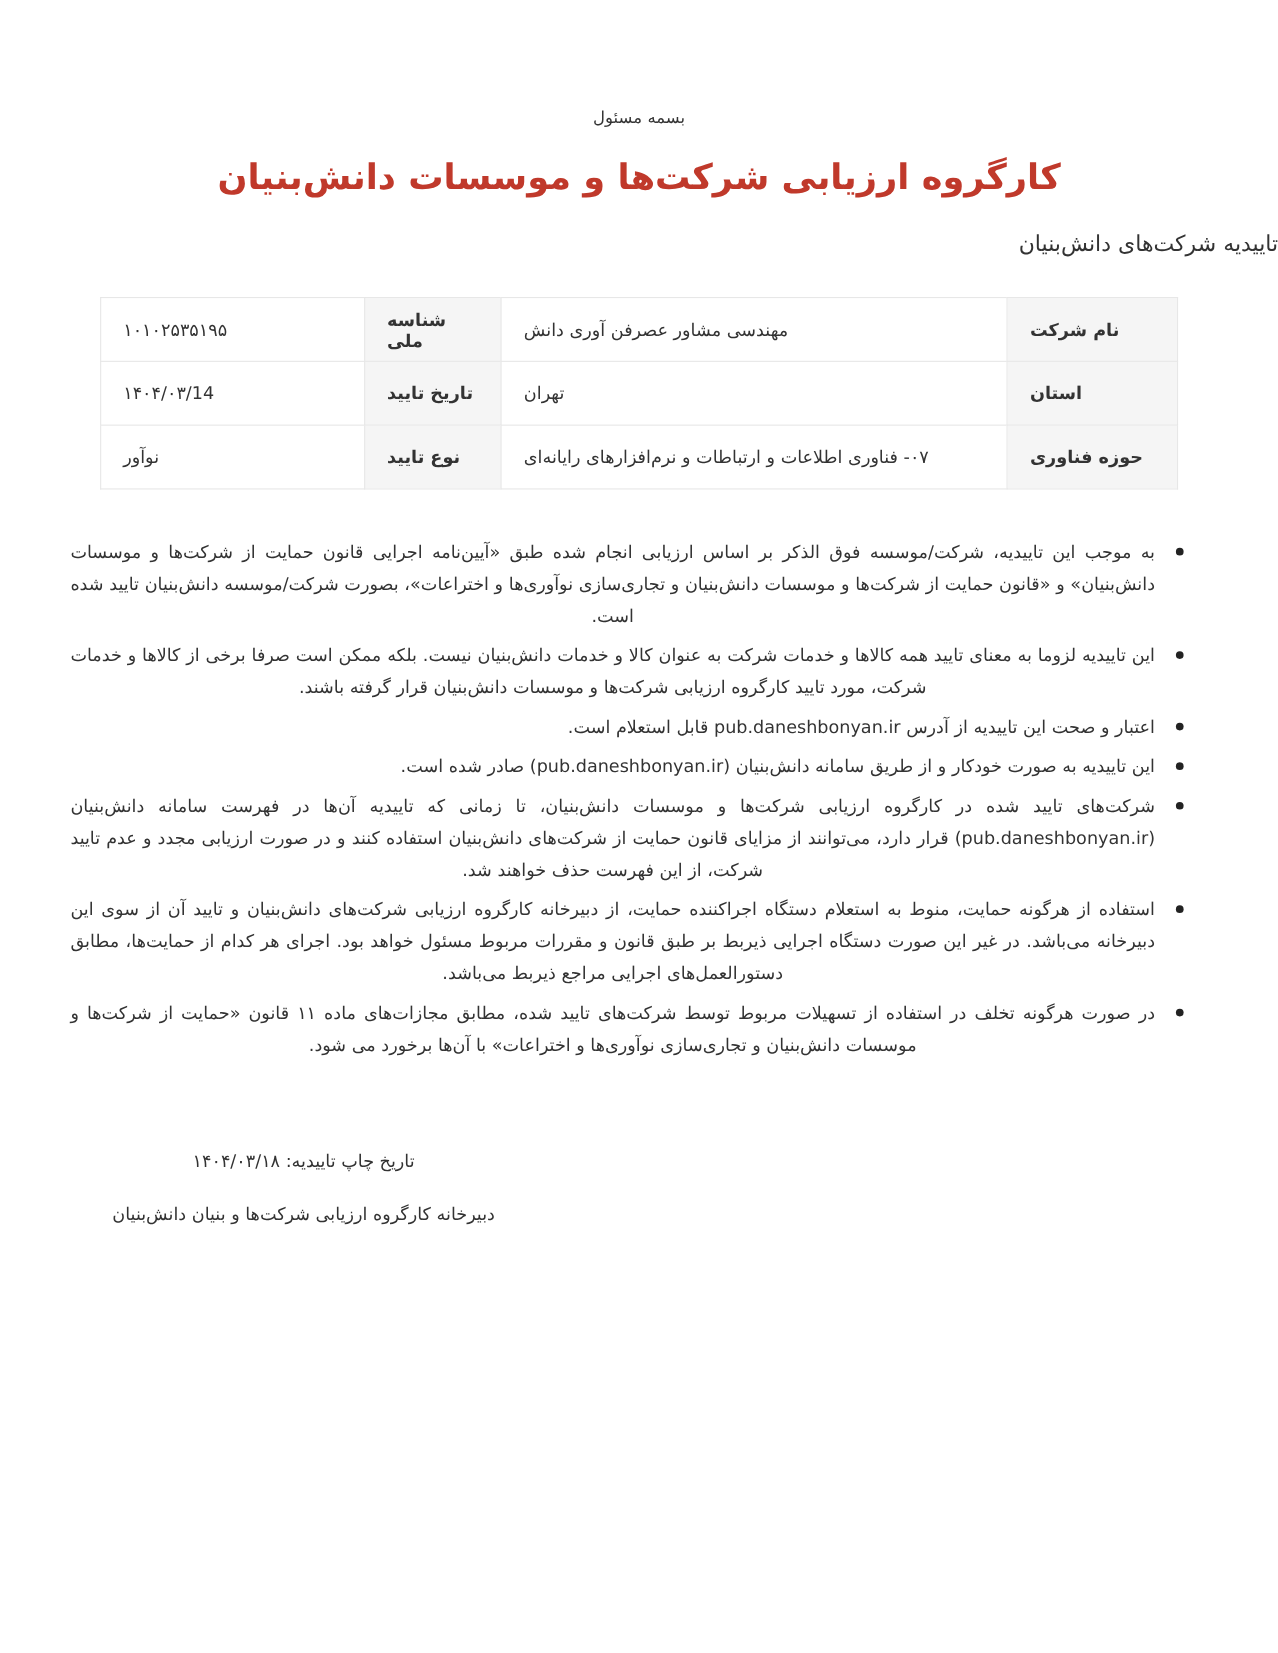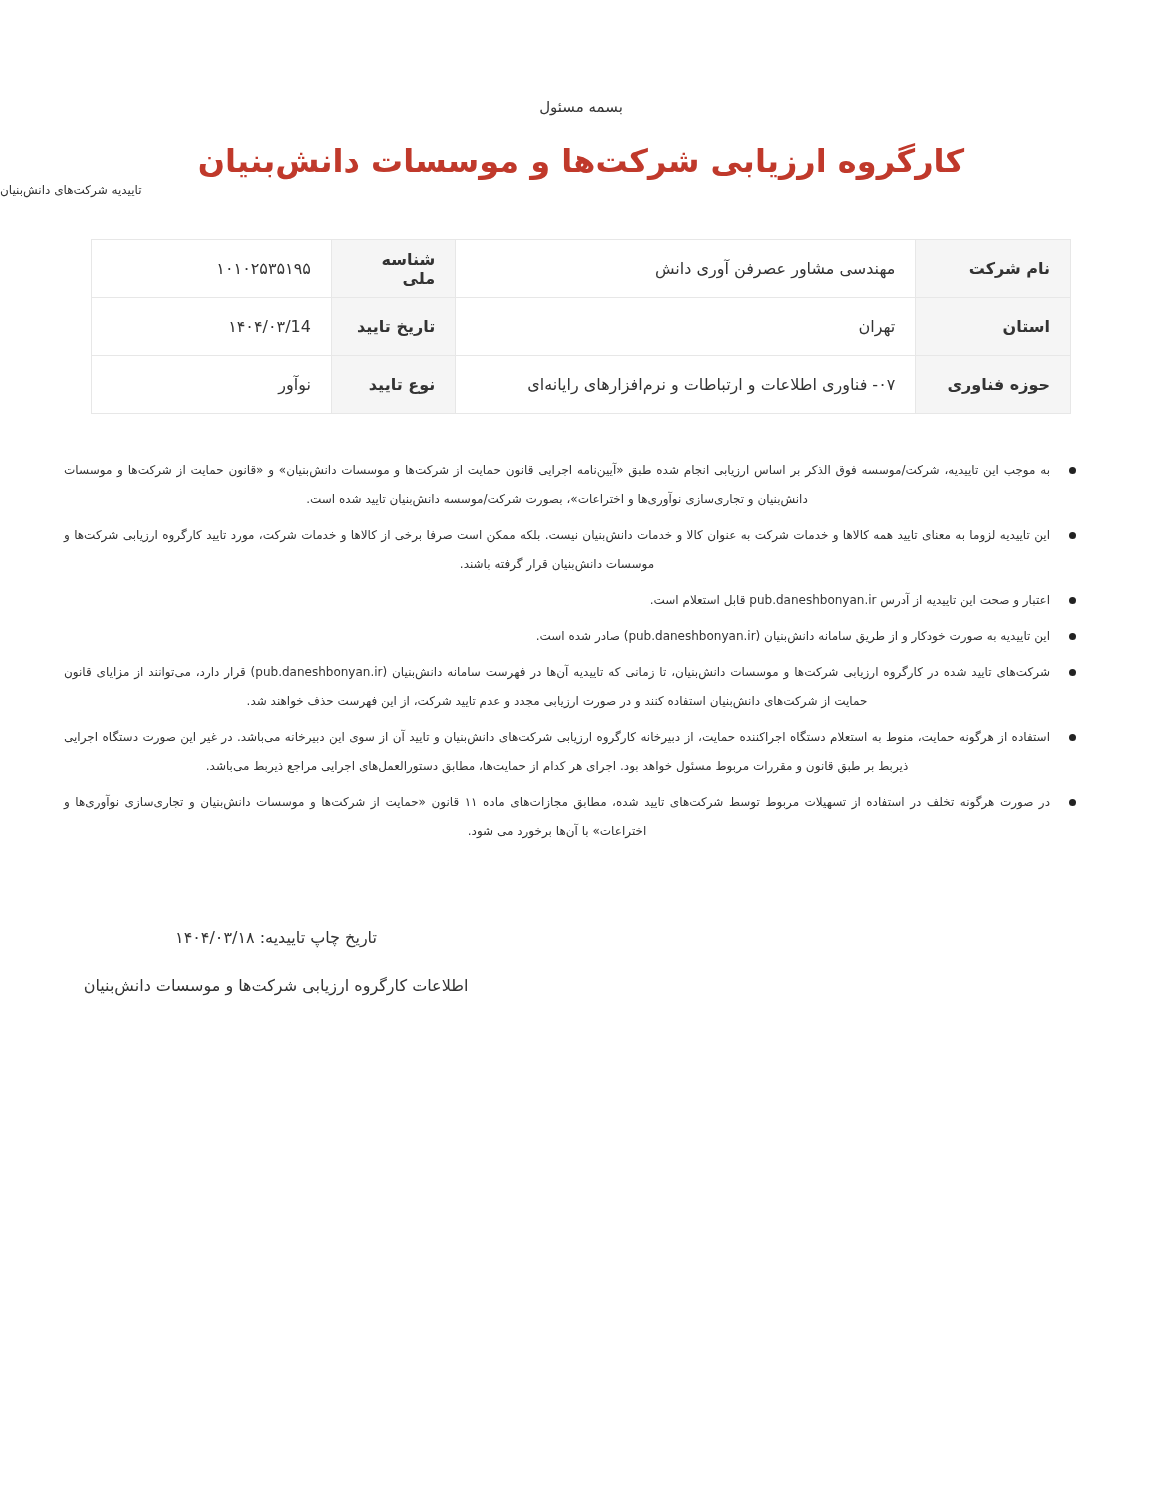--- a/index.html
+++ b/index.html
@@ -30,54 +30,55 @@
   }
   .title {
     margin: 26px 0 0 0;
     text-align: center;
     font-size: 32px;
     font-weight: bold;
     color: var(--title-color);
     line-height: 34px;
   }
   .subtitle {
-    text-align: left;
-    font-size: 12px;
+    margin-top: 31px;
+    text-align: right;
+    font-size: 20px;
     line-height: 24px;
   }
 
   table.info {
     width: 980px;
     margin: 37px auto 0 auto;
     border-collapse: collapse;
     font-size: 16px;
     table-layout: fixed;
   }
   table.info th, table.info td {
     border: 1px solid var(--table-border);
     height: 58px;
     padding: 0 20px;
     vertical-align: middle;
-    text-align: right;
+    text-align: left;
     overflow: hidden;
   }
   table.info th {
     background: var(--table-header-bg);
     font-weight: bold;
   }
   col.c-label1 { width: 15.8%; }
   col.c-value1 { width: 47.0%; }
   col.c-label2 { width: 12.7%; }
   col.c-value2 { width: 24.5%; }
 
   ul.notes {
     list-style: none;
     margin: 42px 112px 0 64px;
     padding: 0;
-    font-size: 12px;
+    font-size: 16px;
     line-height: 29px;
   }
   ul.notes li {
     position: relative;
     margin-bottom: 7px;
   }
   ul.notes li::before {
     content: "";
     position: absolute;
     right: -26px;
@@ -149,16 +150,16 @@
     <li class="multi">این تاییدیه لزوما به معنای تایید همه کالاها و خدمات شرکت به عنوان کالا و خدمات دانش‌بنیان نیست. بلکه ممکن است صرفا برخی از کالاها و خدمات شرکت، مورد تایید کارگروه ارزیابی شرکت‌ها و موسسات دانش‌بنیان قرار گرفته باشند.</li>
     <li class="single">اعتبار و صحت این تاییدیه از آدرس pub.daneshbonyan.ir قابل استعلام است.</li>
     <li class="single">این تاییدیه به صورت خودکار و از طریق سامانه دانش‌بنیان (pub.daneshbonyan.ir) صادر شده است.</li>
     <li class="multi">شرکت‌های تایید شده در کارگروه ارزیابی شرکت‌ها و موسسات دانش‌بنیان، تا زمانی که تاییدیه آن‌ها در فهرست سامانه دانش‌بنیان (pub.daneshbonyan.ir) قرار دارد، می‌توانند از مزایای قانون حمایت از شرکت‌های دانش‌بنیان استفاده کنند و در صورت ارزیابی مجدد و عدم تایید شرکت، از این فهرست حذف خواهند شد.</li>
     <li class="multi">استفاده از هرگونه حمایت، منوط به استعلام دستگاه اجراکننده حمایت، از دبیرخانه کارگروه ارزیابی شرکت‌های دانش‌بنیان و تایید آن از سوی این دبیرخانه می‌باشد. در غیر این صورت دستگاه اجرایی ذیربط بر طبق قانون و مقررات مربوط مسئول خواهد بود. اجرای هر کدام از حمایت‌ها، مطابق دستورالعمل‌های اجرایی مراجع ذیربط می‌باشد.</li>
     <li class="multi">در صورت هرگونه تخلف در استفاده از تسهیلات مربوط توسط شرکت‌های تایید شده، مطابق مجازات‌های ماده ۱۱ قانون «حمایت از شرکت‌ها و موسسات دانش‌بنیان و تجاری‌سازی نوآوری‌ها و اختراعات» با آن‌ها برخورد می شود.</li>
   </ul>
 
   <div class="signature">
     <div class="print-date">تاریخ چاپ تاییدیه: ۱۴۰۴/۰۳/۱۸</div>
-    <div class="secretariat">اطلاعات کارگروه ارزیابی شرکت‌ها و موسسات دانش‌بنیان</div>
+    <div class="secretariat">دبیرخانه کارگروه ارزیابی شرکت‌ها و بنیان دانش‌بنیان</div>
   </div>
 
 </main>
 
 </body></html>

